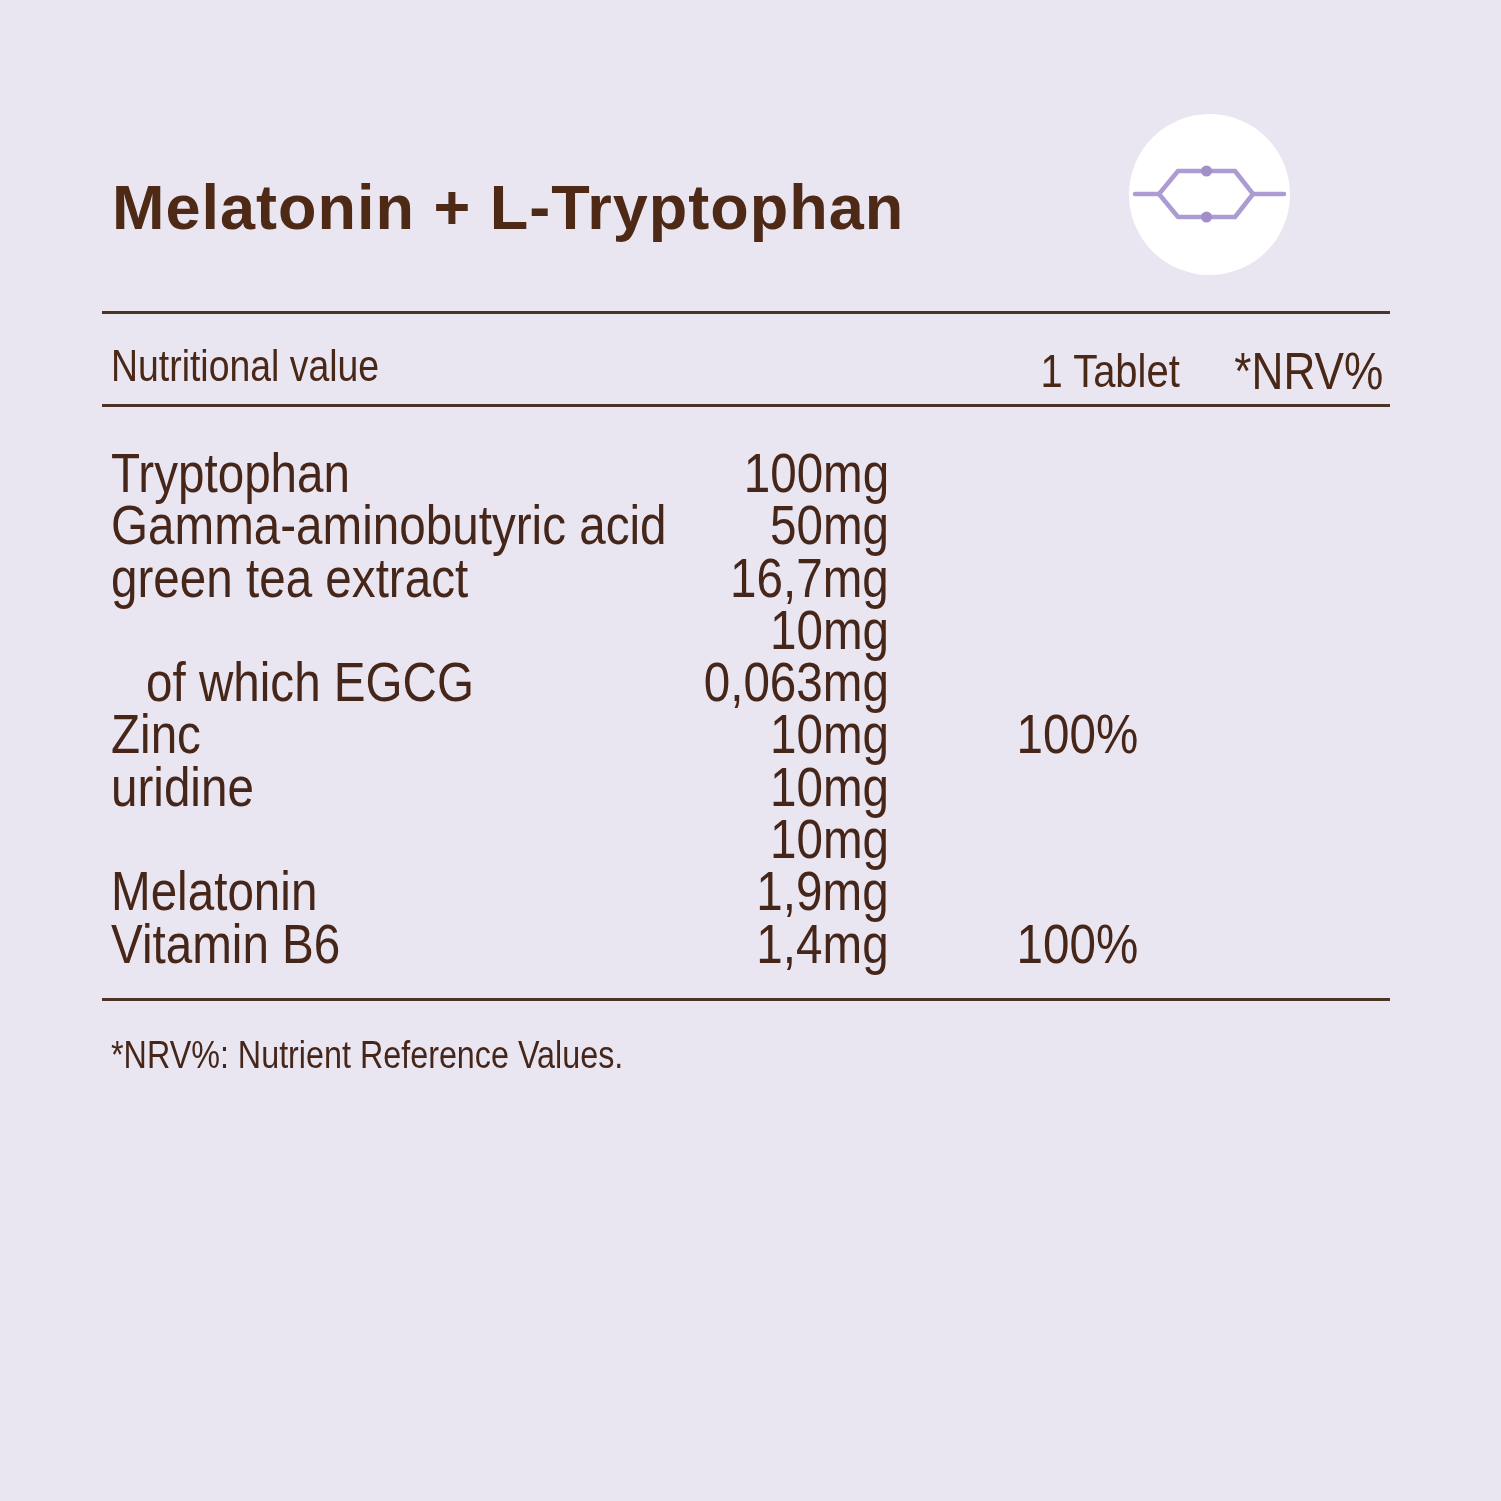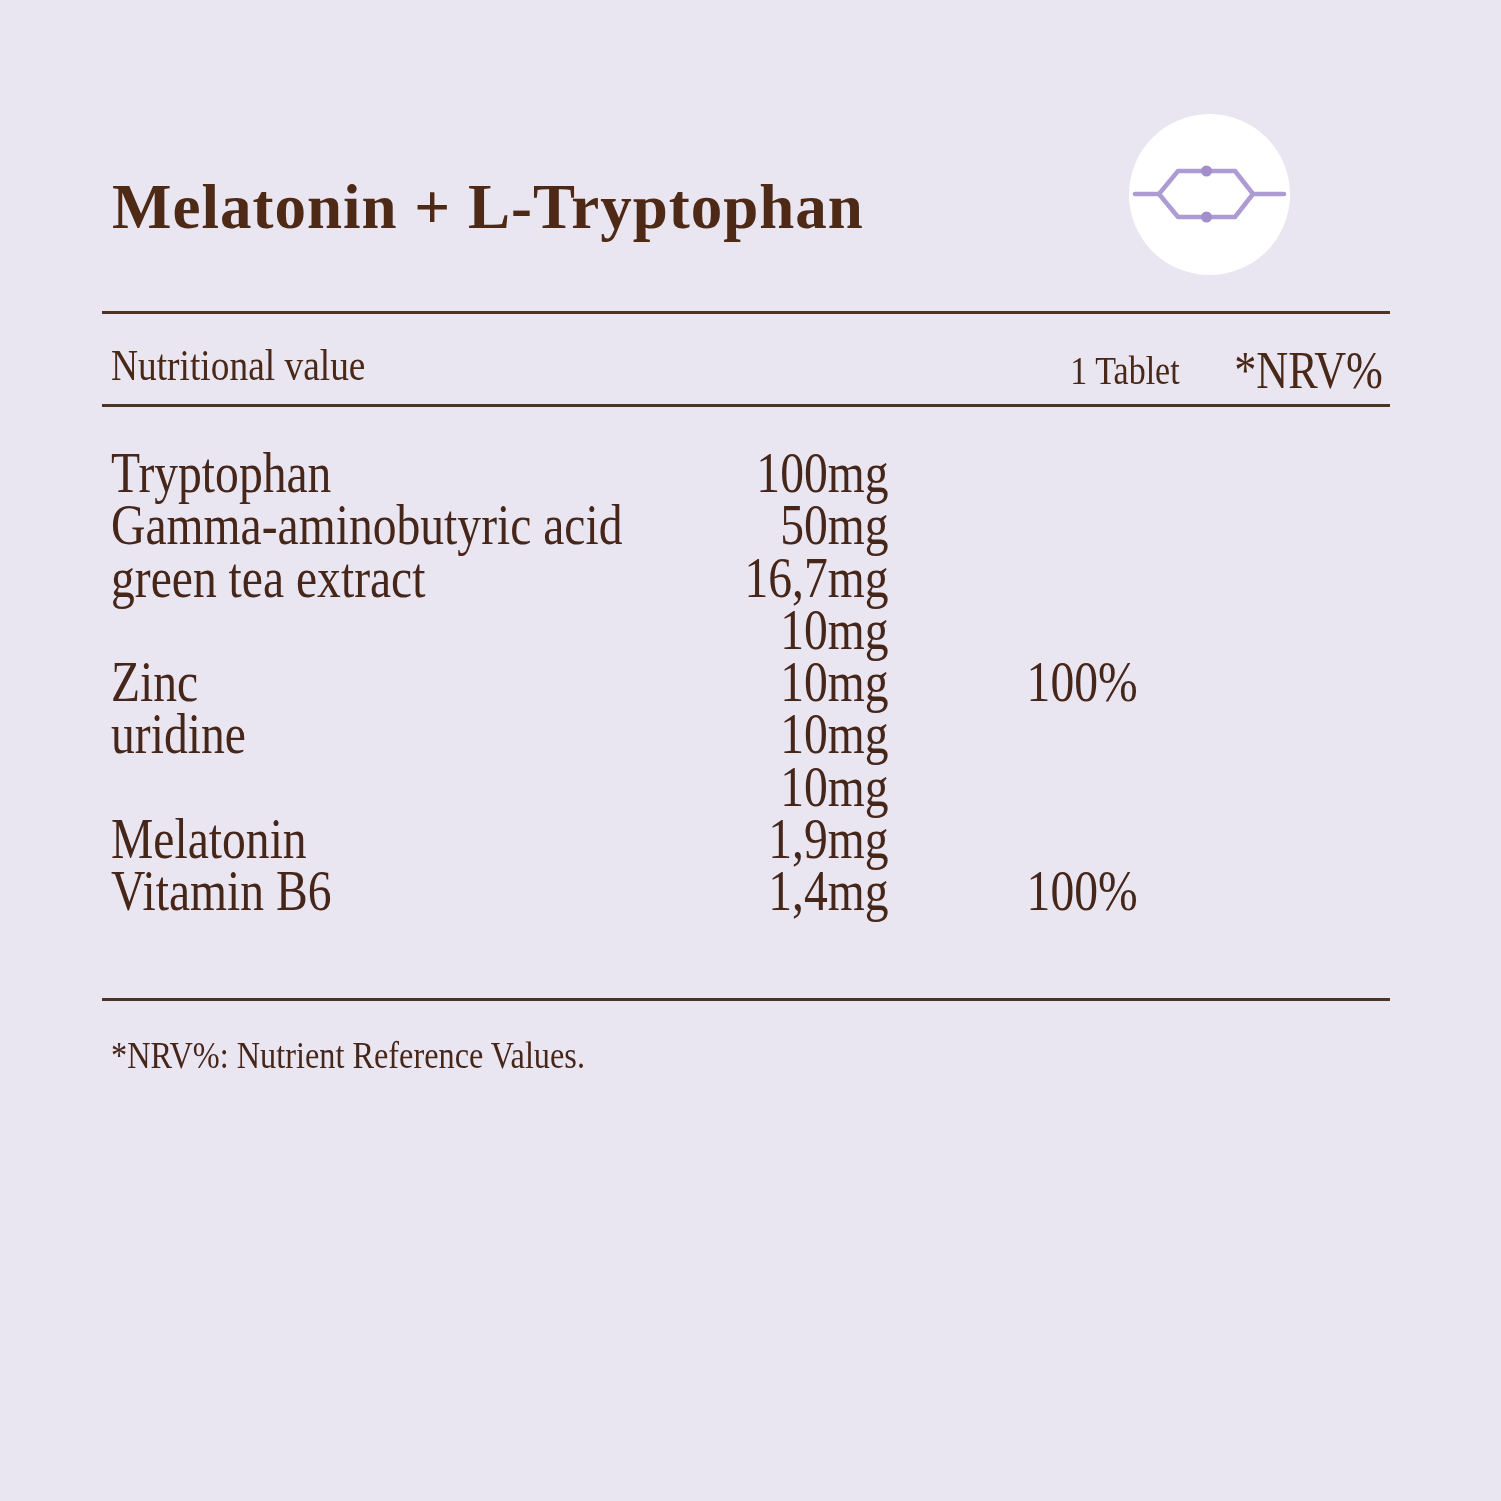--- a/index.html
+++ b/index.html
@@ -1,20 +1,20 @@
 <!DOCTYPE html>
 <html><head>
 <meta charset="utf-8">
 <style>
   html,body { margin:0; padding:0; }
   .page {
     position:relative;
     width:1501px; height:1501px;
     background:#e9e6f2;
-    font-family:Liberation Serif, serif;
+    font-family:Liberation Sans, sans-serif;
     overflow:hidden;
   }
   .title {
     position:absolute; left:112px; top:176px;
     margin:0;
     font-size:63px; line-height:63px; font-weight:700;
     letter-spacing:1px;
     color:#4e2a16;
     white-space:nowrap;
   }
@@ -32,21 +32,21 @@
   .rule-top    { top:311px; }
   .rule-mid    { top:404px; }
   .rule-bottom { top:998px; }
   .thead-name {
     position:absolute; left:111px; top:334px;
     font-size:44px; line-height:64px;
     color:#492817; white-space:nowrap;
   }
   .thead-serving {
     position:absolute; right:321px; top:345px;
-    font-size:40px; line-height:52px;
+    font-size:47px; line-height:52px;
     color:#492817; white-space:nowrap;
   }
   .thead-nrv {
     position:absolute; right:118px; top:345px;
     font-size:52px; line-height:52px;
     color:#492817; white-space:nowrap;
   }
   .tbody { position:absolute; left:0; top:447px; width:1255px; }
   .row {
     position:relative; height:52.3px;
@@ -116,20 +116,25 @@
       </div>
       <div class="row">
         <span class="name"><span class="cond">green tea extract</span></span>
         <span class="amount"><span class="cond-r">16,7mg</span></span>
         <span class="nrv"><span class="cond-r"></span></span>
       </div>
       <div class="row indent">
         <span class="amount"><span class="cond-r">10mg</span></span>
         <span class="nrv"><span class="cond-r"></span></span>
       </div>
+      <div class="row indent">
+        <span class="name"><span class="cond">of which EGCG</span></span>
+        <span class="amount"><span class="cond-r">0,063mg</span></span>
+        <span class="nrv"><span class="cond-r"></span></span>
+      </div>
       <div class="row">
         <span class="name"><span class="cond">Zinc</span></span>
         <span class="amount"><span class="cond-r">10mg</span></span>
         <span class="nrv"><span class="cond-r">100%</span></span>
       </div>
       <div class="row">
         <span class="name"><span class="cond">uridine</span></span>
         <span class="amount"><span class="cond-r">10mg</span></span>
         <span class="nrv"><span class="cond-r"></span></span>
       </div>

